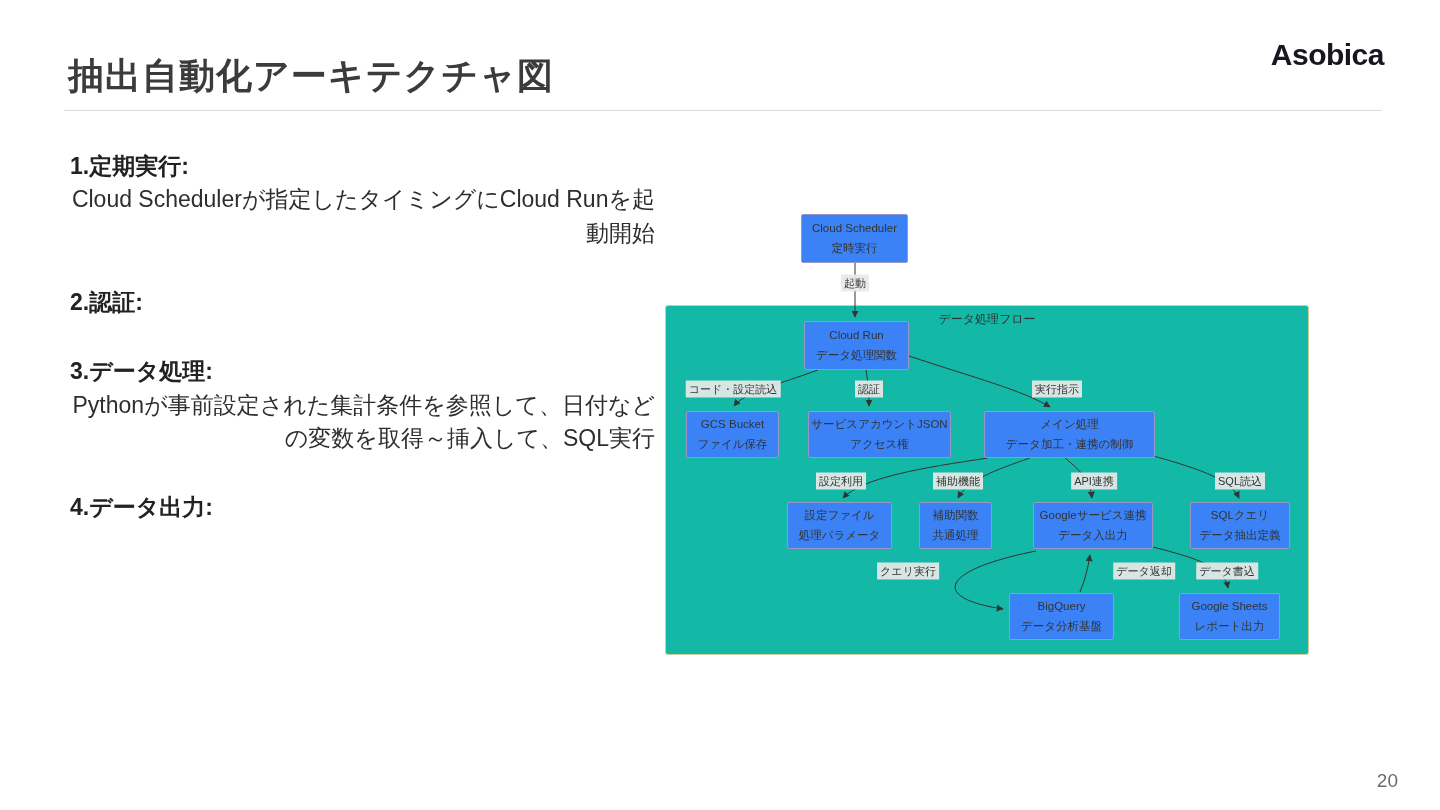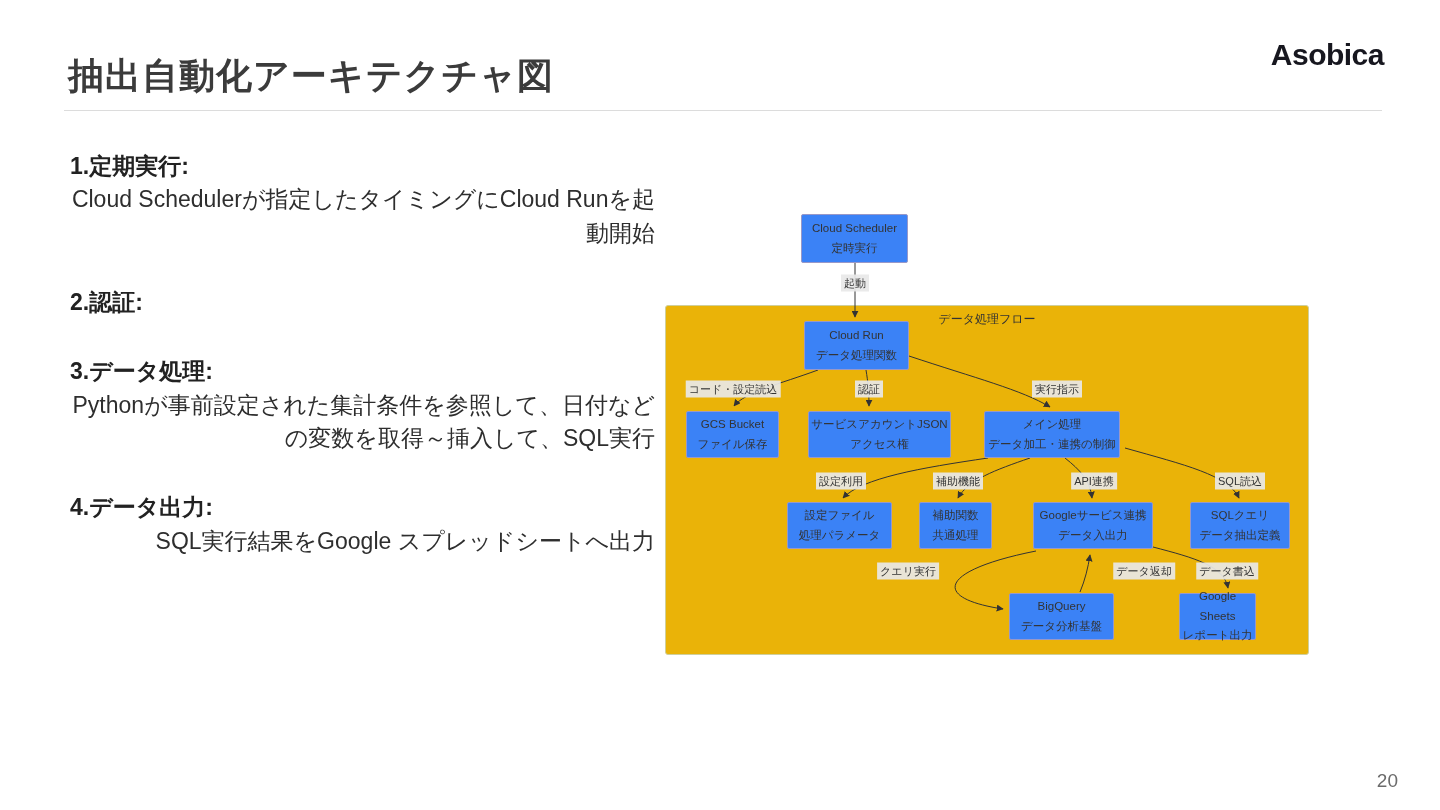--- a/index.html
+++ b/index.html
@@ -36,21 +36,21 @@
     font-size: 23px; font-weight: bold; color: #222;
     line-height: 1.45;
   }
   .step-body {
     font-size: 23px; color: #2e2e2e; line-height: 1.45; text-align: right;
   }
   
   .diagram { position: absolute; left: 0; top: 0; width: 1440px; height: 810px; }
   .cluster {
     position: absolute; left: 665px; top: 305px; width: 644px; height: 350px;
-    background: #eab308; border: 1px solid #cfcf9b; border-radius: 3px;
+    background: #14b8a6; border: 1px solid #cfcf9b; border-radius: 3px;
     z-index: 0;
     text-decoration: underline;
   }
   .cluster-label {
     position: absolute; left: 0; right: 0; top: 5px;
     text-align: center; font-size: 12px; color: #333;
   }
   svg.edges {
     position: absolute; left: 0; top: 0; width: 1440px; height: 810px;
     z-index: 1; pointer-events: none;
@@ -87,21 +87,20 @@
   </div>
   <div class="step-item">
     <div class="step-heading">2.認証:</div>
   </div>
   <div class="step-item">
     <div class="step-heading">3.データ処理:</div>
     <div class="step-body">Pythonが事前設定された集計条件を参照して、日付などの変数を取得～挿入して、SQL実行</div>
   </div>
   <div class="step-item">
     <div class="step-heading">4.データ出力:</div>
-    <div class="step-body">SQL実行結果をGoogle スプレッドシートへ出力</div>
   </div>
 </div>
 
 <div class="diagram">
 
   <div class="cluster">
     <div class="cluster-label">データ処理フロー</div>
   </div>
 
   <svg class="edges" viewBox="0 0 1440 810">
@@ -134,21 +133,21 @@
     <div class="ns">データ処理関数</div>
   </div>
   <div class="node" style="left:686px;top:411px;width:93px;height:47px">
     <div class="nt">GCS Bucket</div>
     <div class="ns">ファイル保存</div>
   </div>
   <div class="node" style="left:808px;top:411px;width:143px;height:47px">
     <div class="nt">サービスアカウントJSON</div>
     <div class="ns">アクセス権</div>
   </div>
-  <div class="node" style="left:984px;top:411px;width:136px;height:47px">
+  <div class="node" style="left:984px;top:411px;width:171px;height:47px">
     <div class="nt">メイン処理</div>
     <div class="ns">データ加工・連携の制御</div>
   </div>
   <div class="node" style="left:787px;top:502px;width:105px;height:47px">
     <div class="nt">設定ファイル</div>
     <div class="ns">処理パラメータ</div>
   </div>
   <div class="node" style="left:919px;top:502px;width:73px;height:47px">
     <div class="nt">補助関数</div>
     <div class="ns">共通処理</div>
@@ -158,21 +157,21 @@
     <div class="ns">データ入出力</div>
   </div>
   <div class="node" style="left:1190px;top:502px;width:100px;height:47px">
     <div class="nt">SQLクエリ</div>
     <div class="ns">データ抽出定義</div>
   </div>
   <div class="node" style="left:1009px;top:593px;width:105px;height:47px">
     <div class="nt">BigQuery</div>
     <div class="ns">データ分析基盤</div>
   </div>
-  <div class="node" style="left:1179px;top:593px;width:77px;height:47px">
+  <div class="node" style="left:1179px;top:593px;width:101px;height:47px">
     <div class="nt">Google Sheets</div>
     <div class="ns">レポート出力</div>
   </div>
 
   <div class="edge-label" style="left:855px;top:283px">起動</div>
   <div class="edge-label" style="left:733px;top:389px">コード・設定読込</div>
   <div class="edge-label" style="left:869px;top:389px">認証</div>
   <div class="edge-label" style="left:1057px;top:389px">実行指示</div>
   <div class="edge-label" style="left:841px;top:481px">設定利用</div>
   <div class="edge-label" style="left:958px;top:481px">補助機能</div>

